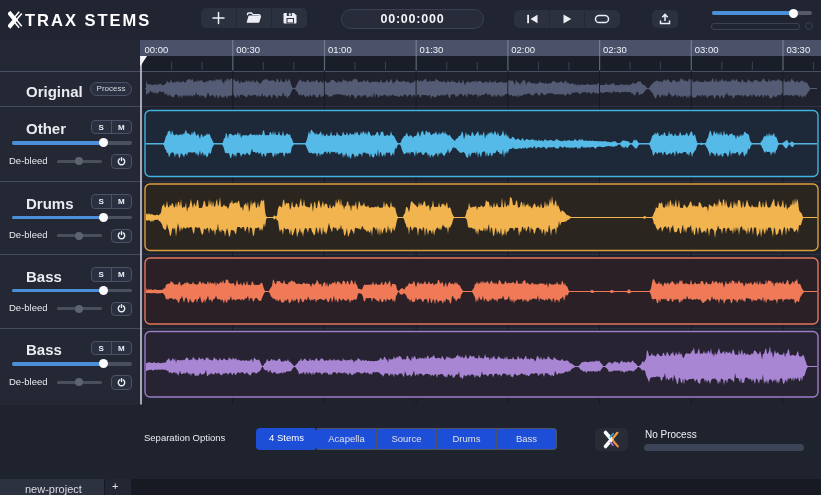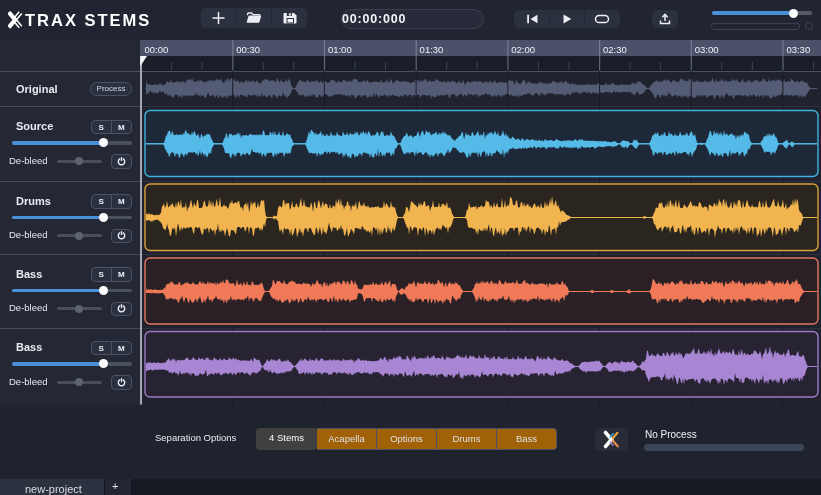--- a/index.html
+++ b/index.html
@@ -9,47 +9,47 @@
   
   #header { position:absolute; left:0; top:0; width:821px; height:40px; background:#212531; }
   #rulertop { position:absolute; left:140px; top:40px; width:681px; height:16px; background:#4a5168; }
   #rulerbot { position:absolute; left:140px; top:56px; width:681px; height:15px; background:#1a1e29; }
   #sidebar { position:absolute; left:0; top:40px; width:140px; height:364.5px; background:#232834; }
   #trackarea { position:absolute; left:140px; top:71px; width:681px; height:333.5px; background:#20232e; }
   #bottompanel { position:absolute; left:0; top:404.5px; width:821px; height:74.5px; background:#1f232e; }
   .sep { position:absolute; left:0; width:140px; height:1px; background:#454b5b; }
   .tsep { position:absolute; left:140px; width:681px; height:1px; background:#2e3343; }
   
-  .sname { position:absolute; left:16px; font-size:11px; font-weight:bold; color:#e9ebf0; }
+  .sname { position:absolute; left:26px; font-size:15px; font-weight:bold; color:#e9ebf0; }
   .dlabel { position:absolute; left:9px; font-size:9.5px; font-weight:normal; color:#e9ebf0; }
   .srcbtn { position:absolute; left:90px; top:81.5px; width:42px; height:14px; background:#2b3040;
      border:1px solid #4c5263; border-radius:7px; color:#d7dae2; font-size:8px;
      text-align:center; line-height:12px; }
   .smgrp { position:absolute; left:90.5px; width:41.5px; height:14.5px; background:#2b3040;
      border:1px solid #4c5263; border-radius:4px; display:flex; color:#eef0f4; font-size:8px; font-weight:bold; }
   .smgrp span { flex:1; text-align:center; line-height:13px; }
   .smgrp .mcell { border-left:1px solid #4c5263; }
   .vslider { position:absolute; left:12px; width:120px; height:3.4px; border-radius:2px; background:#4a505c; }
   .vfill { position:absolute; left:0; top:0; height:3.4px; border-radius:2px; background:#4a8fd8; }
   .vknob { position:absolute; top:-3px; width:9px; height:9px; border-radius:50%; background:#fbfbfd; }
   .dslider { position:absolute; left:56.5px; width:45.5px; height:3px; border-radius:1.5px; background:#4a4f5a; }
   .dknob { position:absolute; left:18.7px; top:-2.5px; width:8px; height:8px; border-radius:50%; background:#5d6370; }
   .pbtn { position:absolute; left:110.8px; width:21.7px; height:14.5px; background:#2b3040;
      border:1px solid #4c5263; border-radius:4px; display:flex; align-items:center; justify-content:center; }
   
   #timecode { position:absolute; left:341px; top:9px; width:143px; height:20px; background:#272b3a;
      border:1px solid #3b4152; border-radius:10px; color:#f4f5f8; font-size:12.5px; font-weight:bold;
-     line-height:18px; letter-spacing:0.8px; }
+     text-align:center; line-height:18px; letter-spacing:0.8px; }
   
   .segrow { display:flex; }
-  .seg { width:60px; height:22px; background:#a16207; border:1px solid #4e5466; border-left:none;
+  .seg { width:60px; height:22px; background:#1d4ed8; border:1px solid #4e5466; border-left:none;
      color:#dde0e7; font-size:9.5px; text-align:center; line-height:20px; }
   .seg:first-child { border-left:1px solid #4e5466; border-radius:4px 0 0 4px; }
   .seg:last-child { border-radius:0 4px 4px 0; }
-  .segblue { background:#404040; border:none !important; color:#ffffff; border-radius:4px !important; width:61px; }
+  .segblue { background:#1d4ed8; border:none !important; color:#ffffff; border-radius:4px !important; width:61px; }
 </style></head>
 <body>
 <div id="app">
   <div id="header"></div>
 
 <svg class="abs" style="left:8px;top:11px" width="160" height="18" viewBox="0 0 160 18">
   <g stroke="#ffffff" fill="none">
     <path d="M0.8 1.2 L7.2 8.8 L0.8 16.4" stroke-width="4.2"></path>
     <path d="M6.0 7.0 L11.2 0.8 M8.6 8.6 L13.8 2.4" stroke-width="1.5"></path>
     <path d="M6.0 10.6 L11.2 16.8 M8.6 9.0 L13.8 15.2" stroke-width="1.5"></path>
@@ -108,21 +108,21 @@
   <div class="sep" style="top:327.5px"></div>
   <div class="tsep" style="top:106px"></div>
   <div class="tsep" style="top:180.5px"></div>
   <div class="tsep" style="top:253.5px"></div>
   <div class="tsep" style="top:327.5px"></div>
   <div class="abs" style="left:0;top:404.5px;width:821px;height:1px;background:#3a4150"></div>
 
 <div class="sname" style="top:82.8px">Original</div>
 <div class="srcbtn">Process</div>
 
-  <div class="sname" style="top:120.0px">Source</div>
+  <div class="sname" style="top:120.0px">Other</div>
   <div class="smgrp" style="top:119.5px">
       <span>S</span>
       <span class="mcell">M</span>
     </div>
   <div class="vslider" style="top:141.3px">
      <div class="vfill" style="width:91.5px"></div>
      <div class="vknob" style="left:87.0px"></div>
   </div>
   <div class="dlabel" style="top:154.7px">De-bleed</div>
   <div class="dslider" style="top:159.7px">
@@ -257,25 +257,25 @@
   <rect width="33" height="23" rx="5" fill="#272c37"></rect>
   <g fill="none" stroke-linecap="round">
     <path d="M10.5 4.5 L16.5 11.5 L10.5 18.5" stroke="#fbfbfd" stroke-width="3.6"></path>
     <path d="M15.2 9.2 L18.2 5.6" stroke="#3ba7cf" stroke-width="1.5"></path>
     <path d="M17.8 10.3 L22.4 4.8" stroke="#f0a03f" stroke-width="2.2"></path>
     <path d="M15.4 14.2 L18.0 17.3" stroke="#a87fd6" stroke-width="1.5"></path>
     <path d="M18.2 13.0 L22.8 18.4" stroke="#ef8f48" stroke-width="2.2"></path>
   </g>
 </svg>
 
-<div class="abs" style="left:155px;top:431.5px;font-size:9.5px;color:#e9ebf0">Separation Options</div>
+<div class="abs" style="left:144px;top:431.5px;font-size:9.5px;color:#e9ebf0">Separation Options</div>
 <div class="abs segrow" style="left:256px;top:428px">
   <div class="seg segblue">4 Stems</div>
       <div class="seg">Acapella</div>
-      <div class="seg">Options</div>
+      <div class="seg">Source</div>
       <div class="seg">Drums</div>
       <div class="seg">Bass</div>
 </div>
 <div class="abs" style="left:645px;top:428.5px;font-size:10px;color:#eef0f4">No Process</div>
 <div class="abs" style="left:644px;top:444px;width:160px;height:7px;border-radius:3.5px;background:#3c4458"></div>
 
 <div class="abs" style="left:0;top:479px;width:821px;height:16px;background:#171a23"></div>
 <div class="abs" style="left:0;top:479px;width:104px;height:16px;background:#2d3240"></div>
 <div class="abs" style="left:25px;top:482.5px;font-size:11px;color:#d9dce3">new-project</div>
 <div class="abs" style="left:104.5px;top:479px;width:26px;height:16px;background:#232733"></div>

